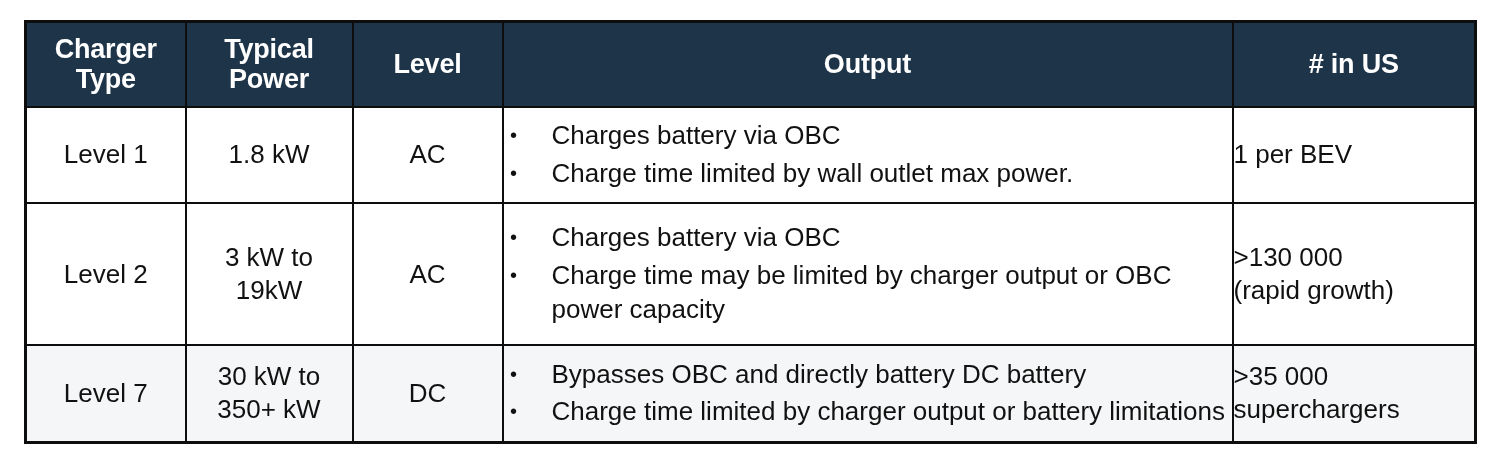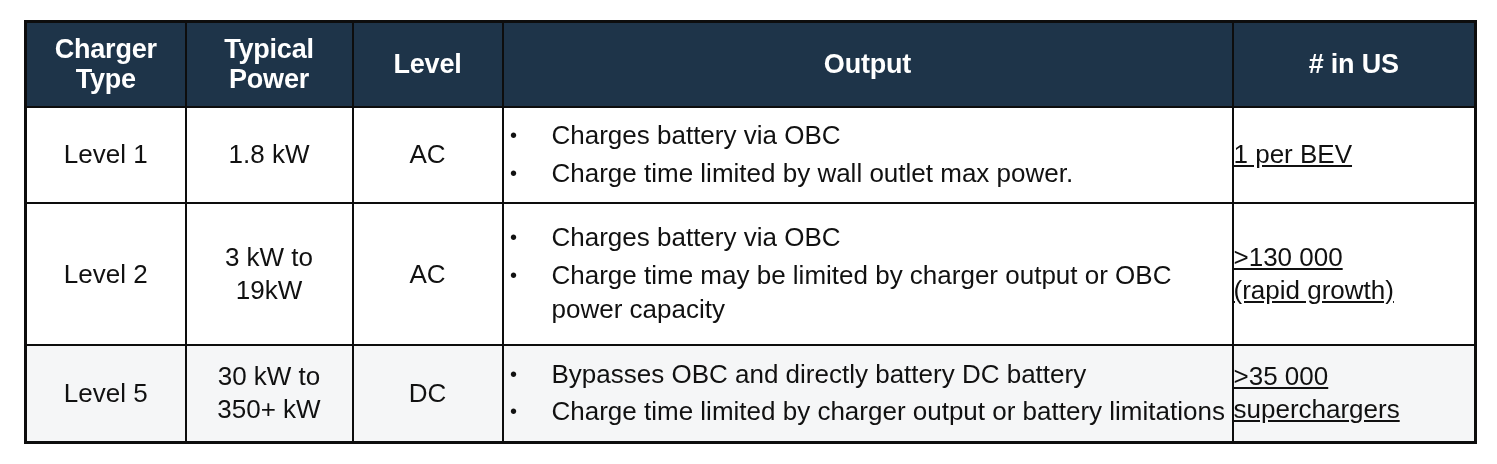--- a/index.html
+++ b/index.html
@@ -78,21 +78,20 @@
 
   td.cell-notes {
     text-align: left;
     padding: 4px 14px 4px 22px;
   }
 
   td.cell-count {
     text-align: left;
     padding: 4px 6px 4px 14px;
     white-space: pre-line;
-    text-decoration: underline;
   }
 
   
   ul.notes-list {
     margin: 0;
     padding: 0;
     list-style: none;
   }
   ul.notes-list li {
     position: relative;
@@ -181,21 +180,21 @@
               <span class="bullet-dot">•</span>
               <span>Charge time may be limited by charger output or OBC power capacity</span>
             </li>
           </ul>
         </td>
         <td class="cell-count">&gt;130 000
 (rapid growth)</td>
       </tr>
 
       <tr class="alt">
-        <td class="cell-center">Level 5</td>
+        <td class="cell-center">Level 7</td>
         <td class="cell-center">30 kW to
 350+ kW</td>
         <td class="cell-center">DC</td>
         <td class="cell-notes">
           <ul class="notes-list">
             <li>
               <span class="bullet-dot">•</span>
               <span>Bypasses OBC and directly battery DC battery</span>
             </li>
             <li>

